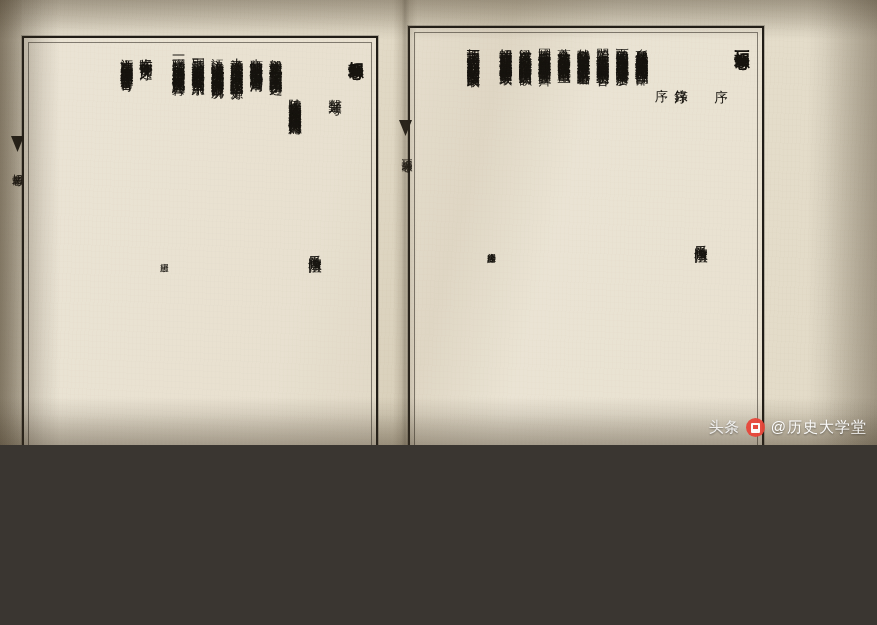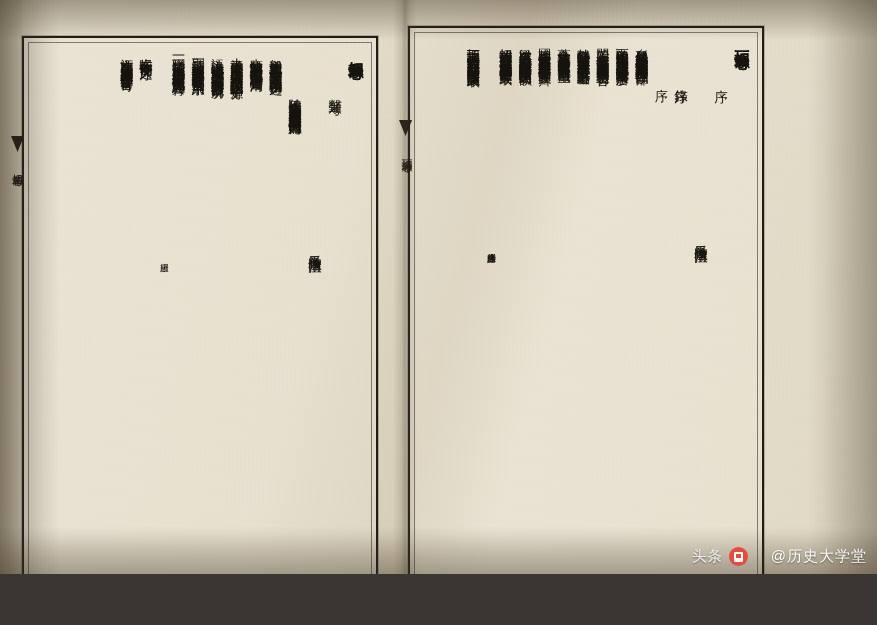--- a/index.html
+++ b/index.html
@@ -3,21 +3,21 @@
 <meta charset="utf-8">
 <style>
   html, body {
     margin: 0;
     padding: 0;
     background: #3a3631;
   }
   #page {
     position: relative;
     width: 877px;
-    height: 574px;
+    height: 445px;
     overflow: hidden;
     background: #0369a1;
     font-family: "DejaVu Serif", "Liberation Serif", serif;
   }
   
   .paper {
     position: absolute;
     inset: 0;
     background:
       linear-gradient(90deg, rgba(120,105,80,0.30) 0%, rgba(0,0,0,0) 5%),
@@ -191,21 +191,20 @@
     position: absolute;
     left: 7px; top: 8px;
     width: 5px; height: 2px;
     background: #e8463a;
     box-shadow: 0 3px 0 0 #fff;
   }
   .wm-text {
     color: #fff;
     font-size: 15px;
     letter-spacing: 1px;
-    margin-left: 17px;
   }
   
   .edge-shadow-left {
     position: absolute; left: 0; top: 0; width: 60px; height: 625px;
     background: linear-gradient(90deg, rgba(60,50,35,.35), rgba(60,50,35,0));
     pointer-events: none;
   }
   .edge-shadow-right {
     position: absolute; right: 0; top: 0; width: 70px; height: 625px;
     background: linear-gradient(270deg, rgba(60,50,35,.28), rgba(60,50,35,0));

